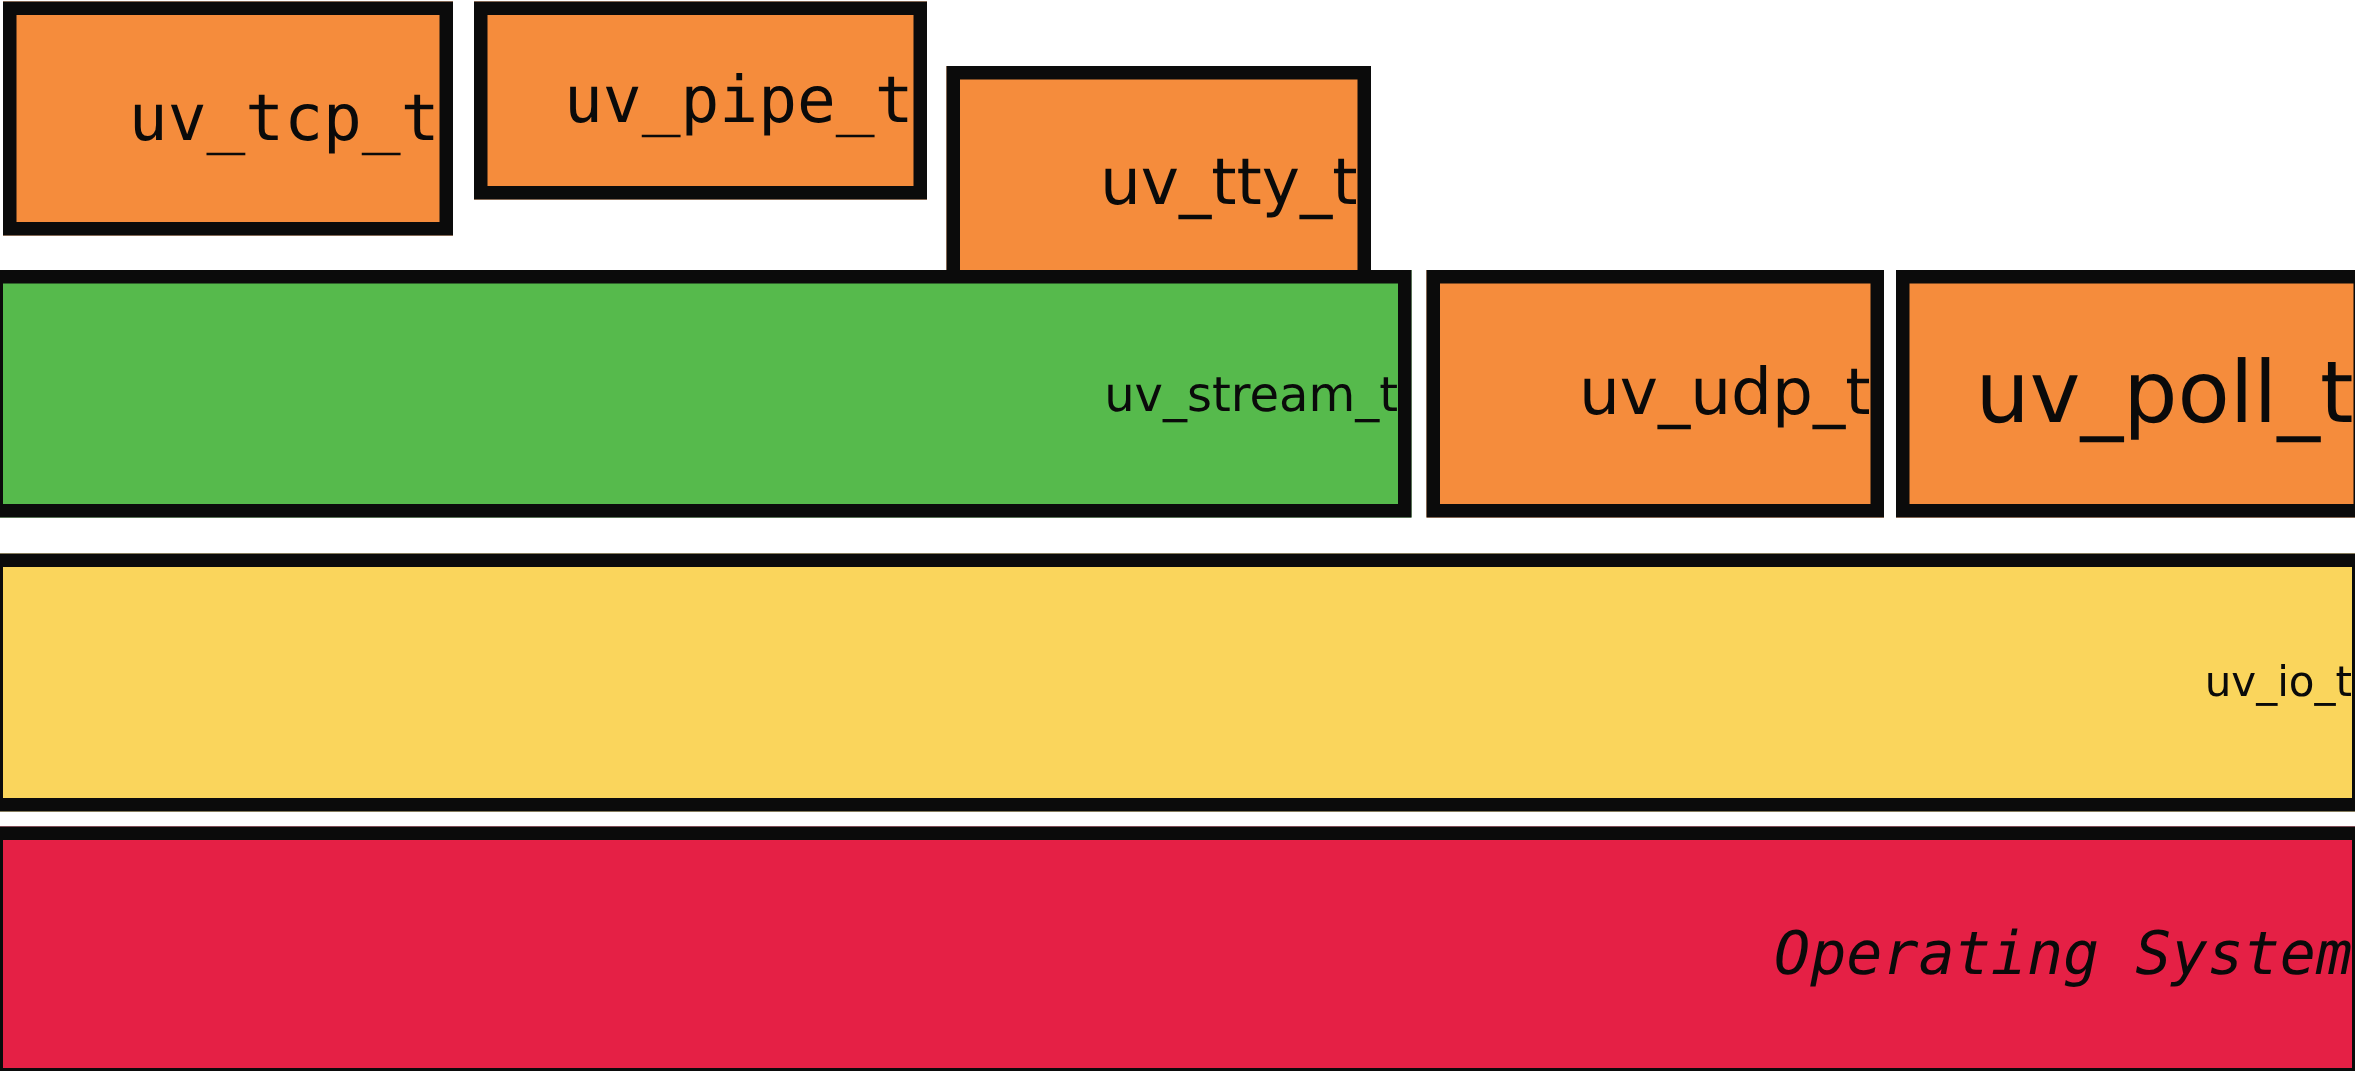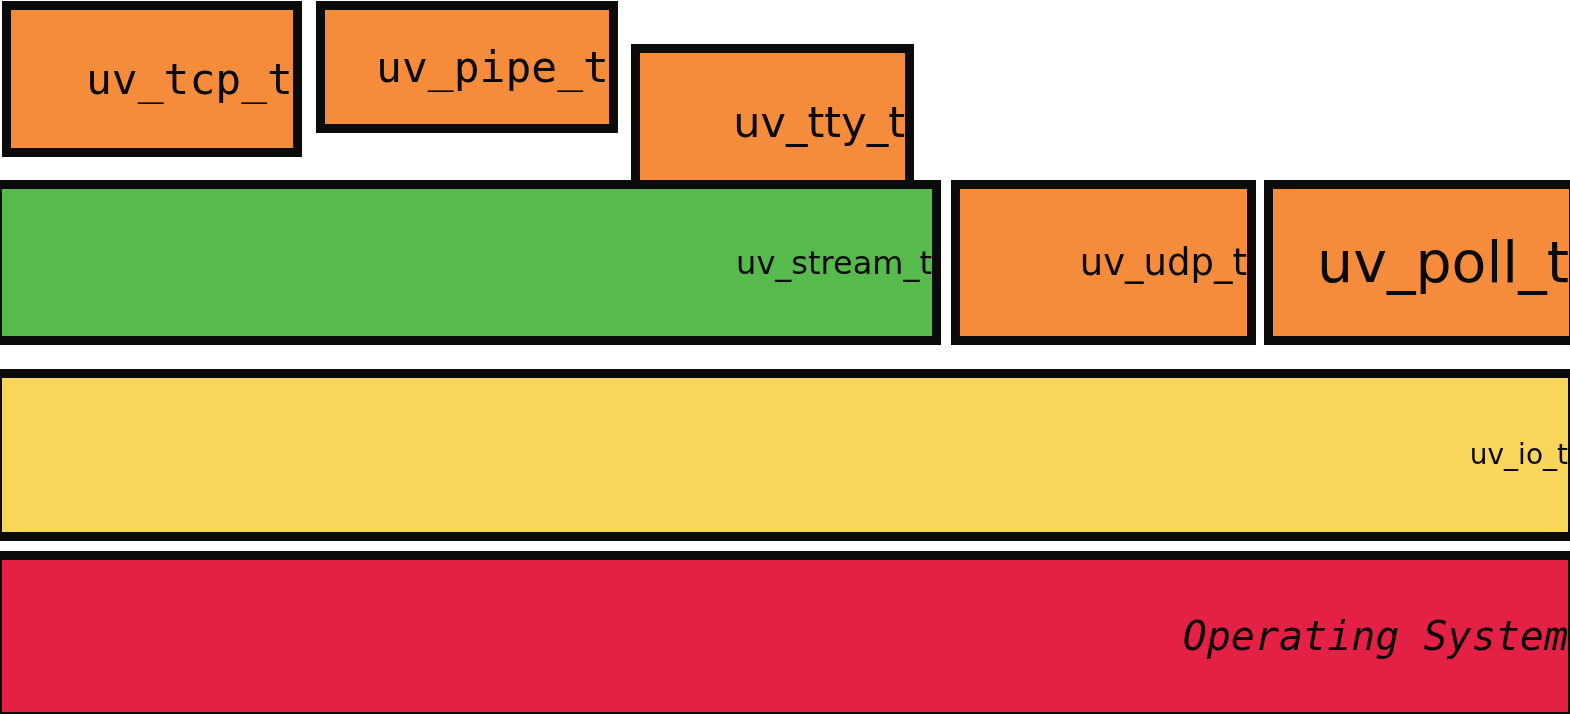--- a/index.html
+++ b/index.html
@@ -67,21 +67,21 @@
   #node-io    { left: -7px;  top: 369px; width: 1584px; height: 172px; }
 
   
   #node-os    { left: -7px;  top: 551px; width: 1584px; height: 170px; }
 
   
   #node-tcp   .label { font-size: 43px; }
   #node-pipe  .label { font-size: 43px; }
   #node-tty   .label { font-size: 43px; }
   #node-stream.label, #node-stream .label { font-size: 32px; }
-  #node-udp   .label { font-size: 37px; }
+  #node-udp   .label { font-size: 43px; }
   #node-poll  .label { font-size: 57px; }
   #node-io    .label { font-size: 28px; }
   #node-os    .label { font-size: 40px; font-style: italic; }
 </style>
 </head>
 <body style="background: rgb(255, 255, 255);">
 
 <div id="diagram" style="background: rgb(255, 255, 255);">
 
   <div class="layer">

